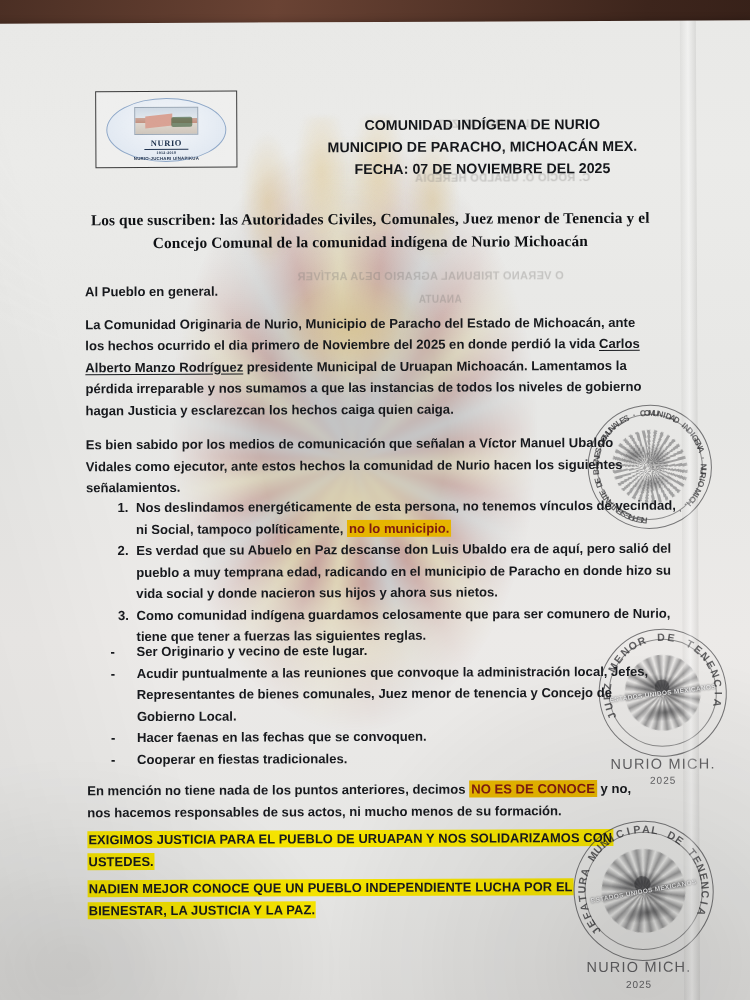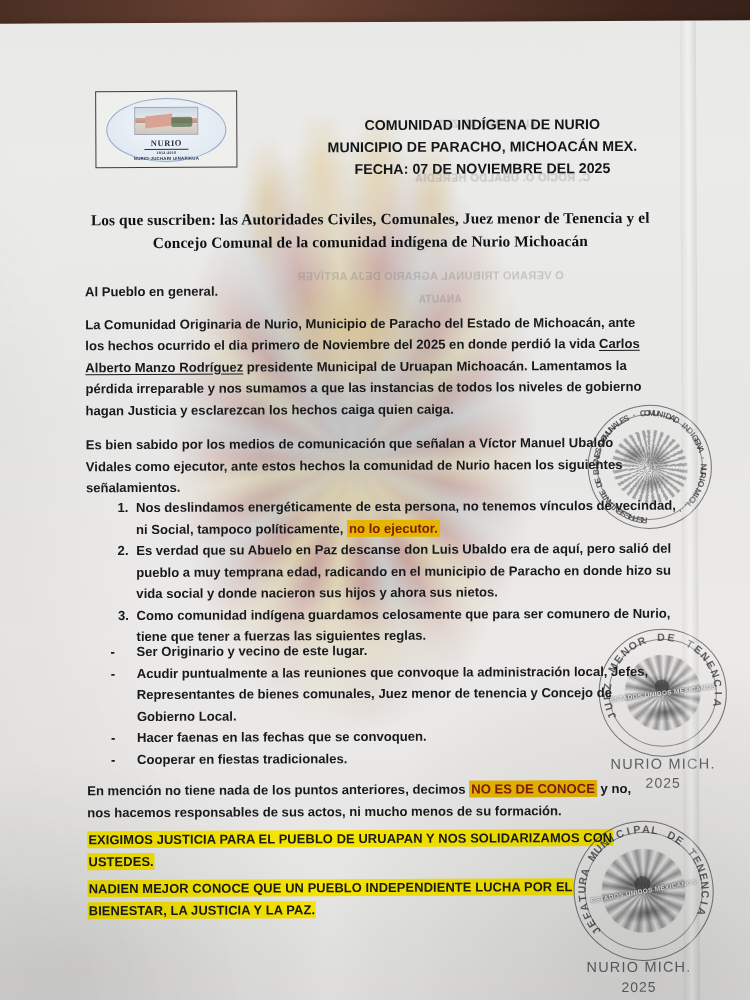--- a/index.html
+++ b/index.html
@@ -251,21 +251,21 @@
   .eagle-label{
     position:absolute;left:50%;top:50%;transform:translate(-50%,-50%);
     font-size:6.4px;font-weight:bold;color:rgba(245,245,245,.9);
     letter-spacing:.4px;white-space:nowrap;text-shadow:0 0 2px rgba(40,40,43,.9);
   }
   .stamp-foot{
     position:absolute;left:0;right:0;text-align:center;
     font-size:14.5px;color:rgba(45,45,48,.72);letter-spacing:1.2px;
     font-family:"Liberation Sans", sans-serif;
   }
-  .stamp-foot.yr{font-size:14px;letter-spacing:1px;}
+  .stamp-foot.yr{font-size:10px;letter-spacing:1px;}
 
   
   .seal-blob{
     position:absolute;left:50%;top:50%;transform:translate(-50%,-50%);
     width:74px;height:74px;border-radius:48% 52% 45% 55%;
     background:
       radial-gradient(ellipse 30% 22% at 35% 30%, rgba(45,45,48,.5), rgba(45,45,48,0) 70%),
       radial-gradient(ellipse 26% 30% at 62% 42%, rgba(45,45,48,.48), rgba(45,45,48,0) 70%),
       radial-gradient(ellipse 40% 18% at 48% 72%, rgba(45,45,48,.45), rgba(45,45,48,0) 72%),
       repeating-conic-gradient(from 10deg at 50% 50%,
@@ -308,21 +308,21 @@
 
       <div class="title">Los que suscriben: las Autoridades Civiles, Comunales, Juez menor de Tenencia y el Concejo Comunal de la comunidad indígena de Nurio Michoacán</div>
 
       <div class="body">
         <p class="p-tight">Al Pueblo en general.</p>
         <p><span>La Comunidad Originaria de Nurio, Municipio de Paracho del Estado de Michoacán, ante los hechos ocurrido el dia primero de Noviembre del 2025 en donde perdió la vida </span><u class="nm">Carlos Alberto Manzo Rodríguez</u><span> presidente Municipal de Uruapan Michoacán. Lamentamos la pérdida irreparable y nos sumamos a que las instancias de todos los niveles de gobierno hagan Justicia y esclarezcan los hechos caiga quien caiga.</span></p>
         <p>Es bien  sabido por los medios de comunicación que señalan a Víctor Manuel Ubaldo Vidales como ejecutor, ante estos hechos la comunidad de Nurio hacen los siguientes señalamientos.</p>
       </div>
 
       <ol class="numlist">
-        <li><span>Nos deslindamos energéticamente de esta persona, no tenemos vínculos de vecindad, ni Social, tampoco políticamente, </span><mark class="hl-amber">no lo ejecutor.</mark></li>
+        <li><span>Nos deslindamos energéticamente de esta persona, no tenemos vínculos de vecindad, ni Social, tampoco políticamente, </span><mark class="hl-amber">no lo municipio.</mark></li>
         <li>Es verdad que su Abuelo en Paz descanse don Luis Ubaldo era de aquí, pero salió del pueblo a muy temprana edad, radicando en el municipio de Paracho en donde hizo su vida social y donde nacieron sus hijos y ahora sus nietos.</li>
         <li>Como comunidad indígena guardamos celosamente que para ser comunero de Nurio, tiene que tener a fuerzas las siguientes reglas.</li>
       </ol>
 
       <ul class="dashlist">
         <li>Ser Originario y vecino de este lugar.</li>
         <li>Acudir puntualmente a las reuniones que convoque la administración local, Jefes, Representantes de bienes comunales, Juez menor de tenencia y Concejo de Gobierno Local.</li>
         <li>Hacer faenas en las fechas que se convoquen.</li>
         <li>Cooperar en fiestas tradicionales.</li>
       </ul>

